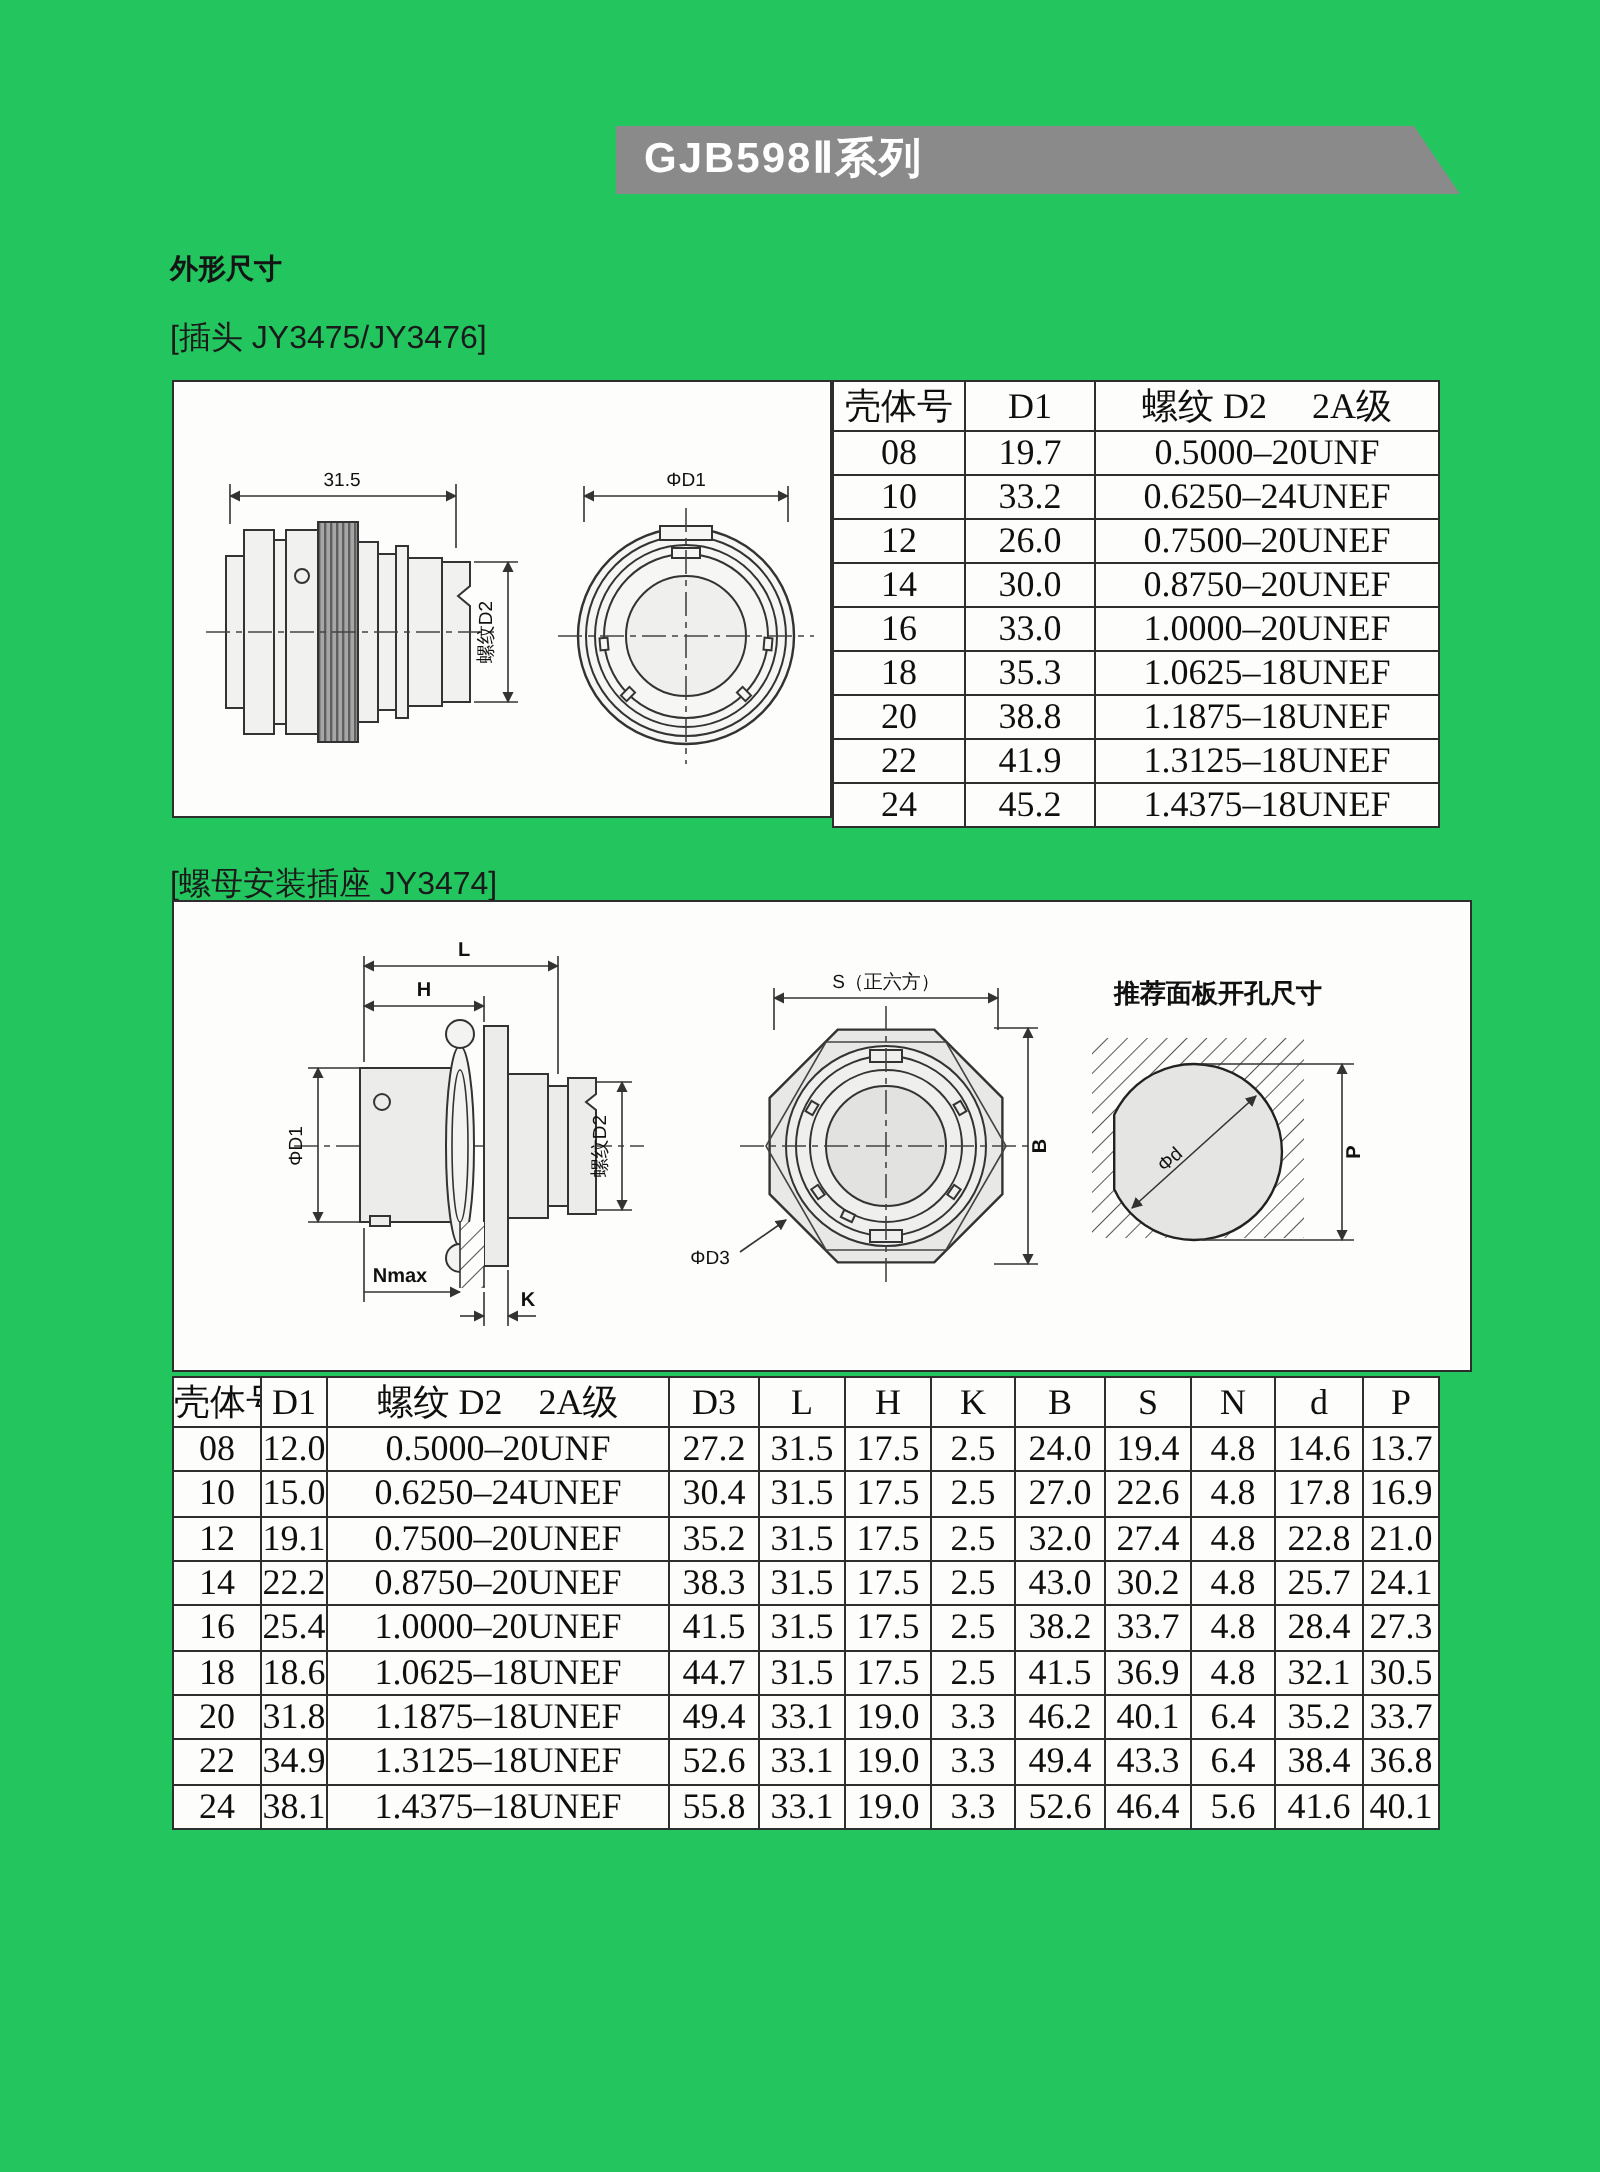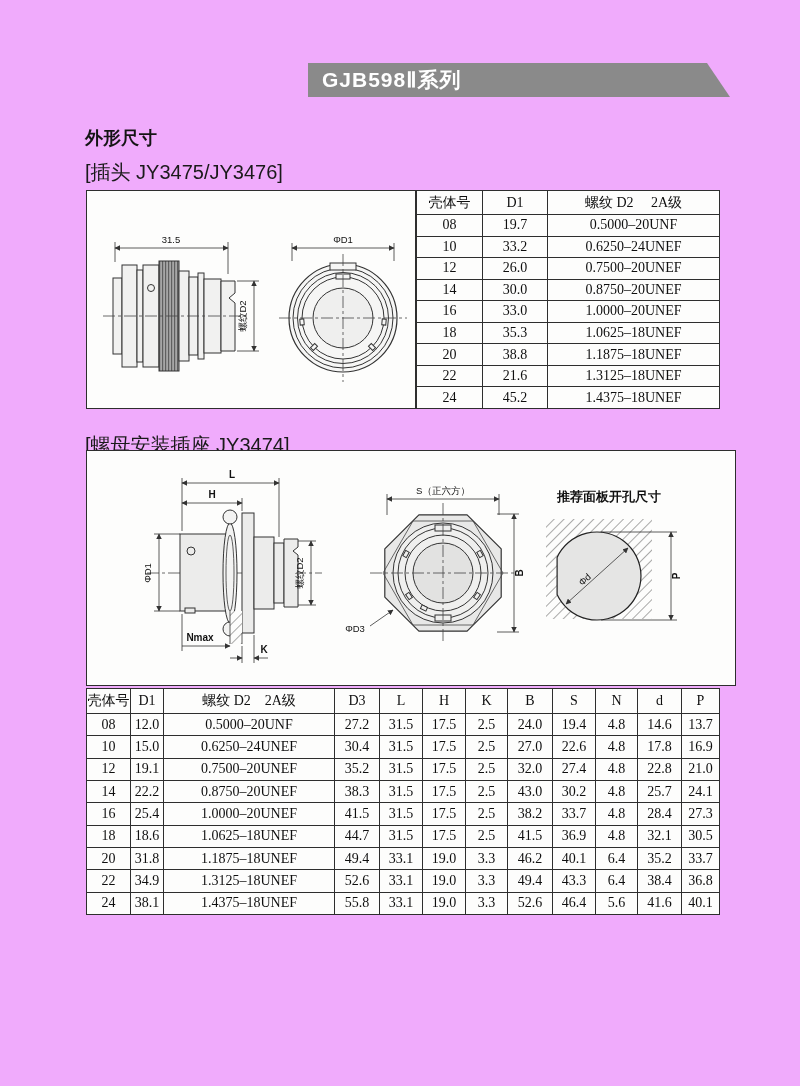--- a/index.html
+++ b/index.html
@@ -1,35 +1,35 @@
 <!DOCTYPE html>
 <html><head>
 <meta charset="utf-8">
 <style>
   html,body{margin:0;padding:0;background:#ffffff;}
-  #page{position:relative;width:800px;height:1086px;background:#f0abfc;overflow:hidden;
+  #page{position:relative;width:800px;height:1086px;background:#22c55e;overflow:hidden;
         font-family:"Liberation Sans",sans-serif;color:#111;}
 
   
   .banner{position:absolute;left:308px;top:63px;width:422px;height:34px;
           background:#8a8a8a;color:#fff;font-weight:bold;font-size:21px;
           line-height:34px;padding-left:14px;box-sizing:border-box;letter-spacing:1px;
           clip-path:polygon(0 0,calc(100% - 23px) 0,100% 100%,0 100%);}
 
-  .sec-title{position:absolute;left:85px;top:126px;font-size:18px;font-weight:bold;color:#141414;}
-  .sub-label{position:absolute;left:85px;font-size:20px;color:#1a1a1a;}
+  .sec-title{position:absolute;left:85px;top:126px;font-size:14px;font-weight:bold;color:#141414;}
+  .sub-label{position:absolute;left:85px;font-size:16px;color:#1a1a1a;}
   .lbl1{top:159px;}
   .lbl2{top:432px;}
 
   
   .section1{position:absolute;left:86px;top:190px;display:flex;align-items:flex-start;}
   .draw-box{width:328px;height:217px;border:1px solid #2e2e2e;background:#fdfdfc;}
 
   table{border-collapse:collapse;table-layout:fixed;
-        font-family:"Liberation Serif",serif;font-size:14px;color:#0f0f0f;background:#fdfdfc;}
+        font-family:"Liberation Serif",serif;font-size:18px;color:#0f0f0f;background:#fdfdfc;}
   th,td{border:1px solid #2e2e2e;text-align:center;vertical-align:middle;padding:0;
         overflow:hidden;white-space:nowrap;}
   th{font-weight:normal;}
   .t1{width:303px;height:219px;}
   .t1 th{height:23px;}
   .t2{position:absolute;left:86px;top:688px;width:633px;height:227px;}
   .t2 th{height:24px;}
 
   
   .section2{position:absolute;left:86px;top:450px;width:648px;height:234px;
@@ -167,21 +167,21 @@
             <td>35.3</td>
             <td>1.0625–18UNEF</td>
           </tr>
           <tr>
             <td>20</td>
             <td>38.8</td>
             <td>1.1875–18UNEF</td>
           </tr>
           <tr>
             <td>22</td>
-            <td>21.6</td>
+            <td>41.9</td>
             <td>1.3125–18UNEF</td>
           </tr>
           <tr>
             <td>24</td>
             <td>45.2</td>
             <td>1.4375–18UNEF</td>
           </tr>
         </tbody>
       </table>
   </div>

